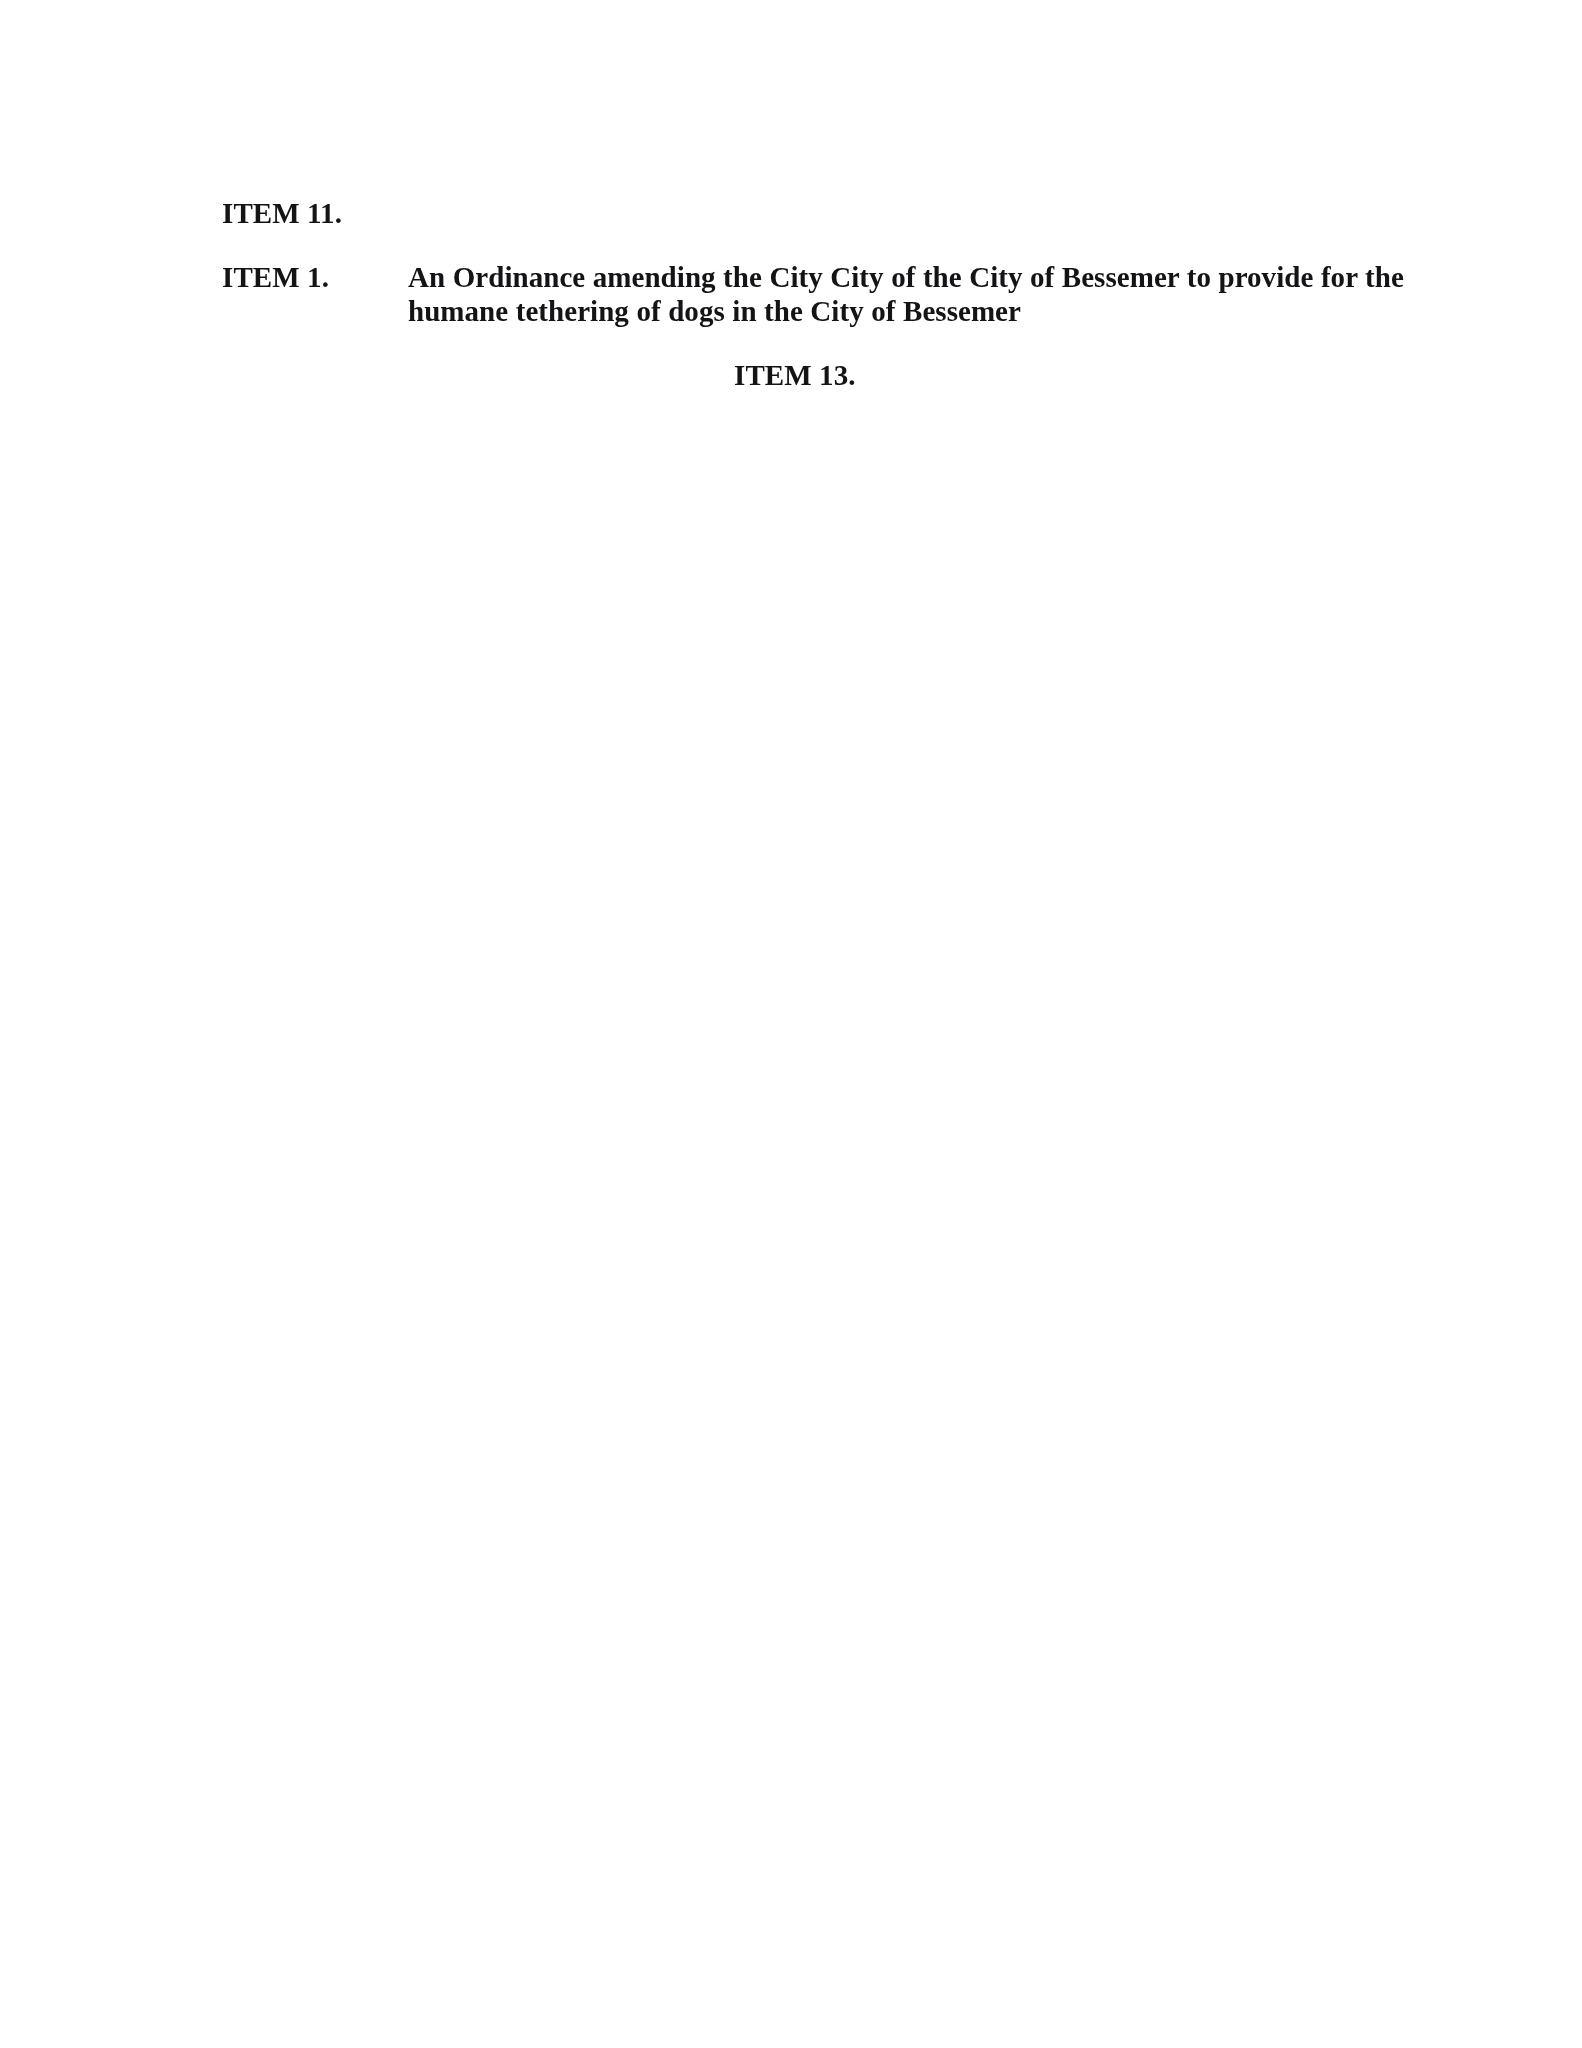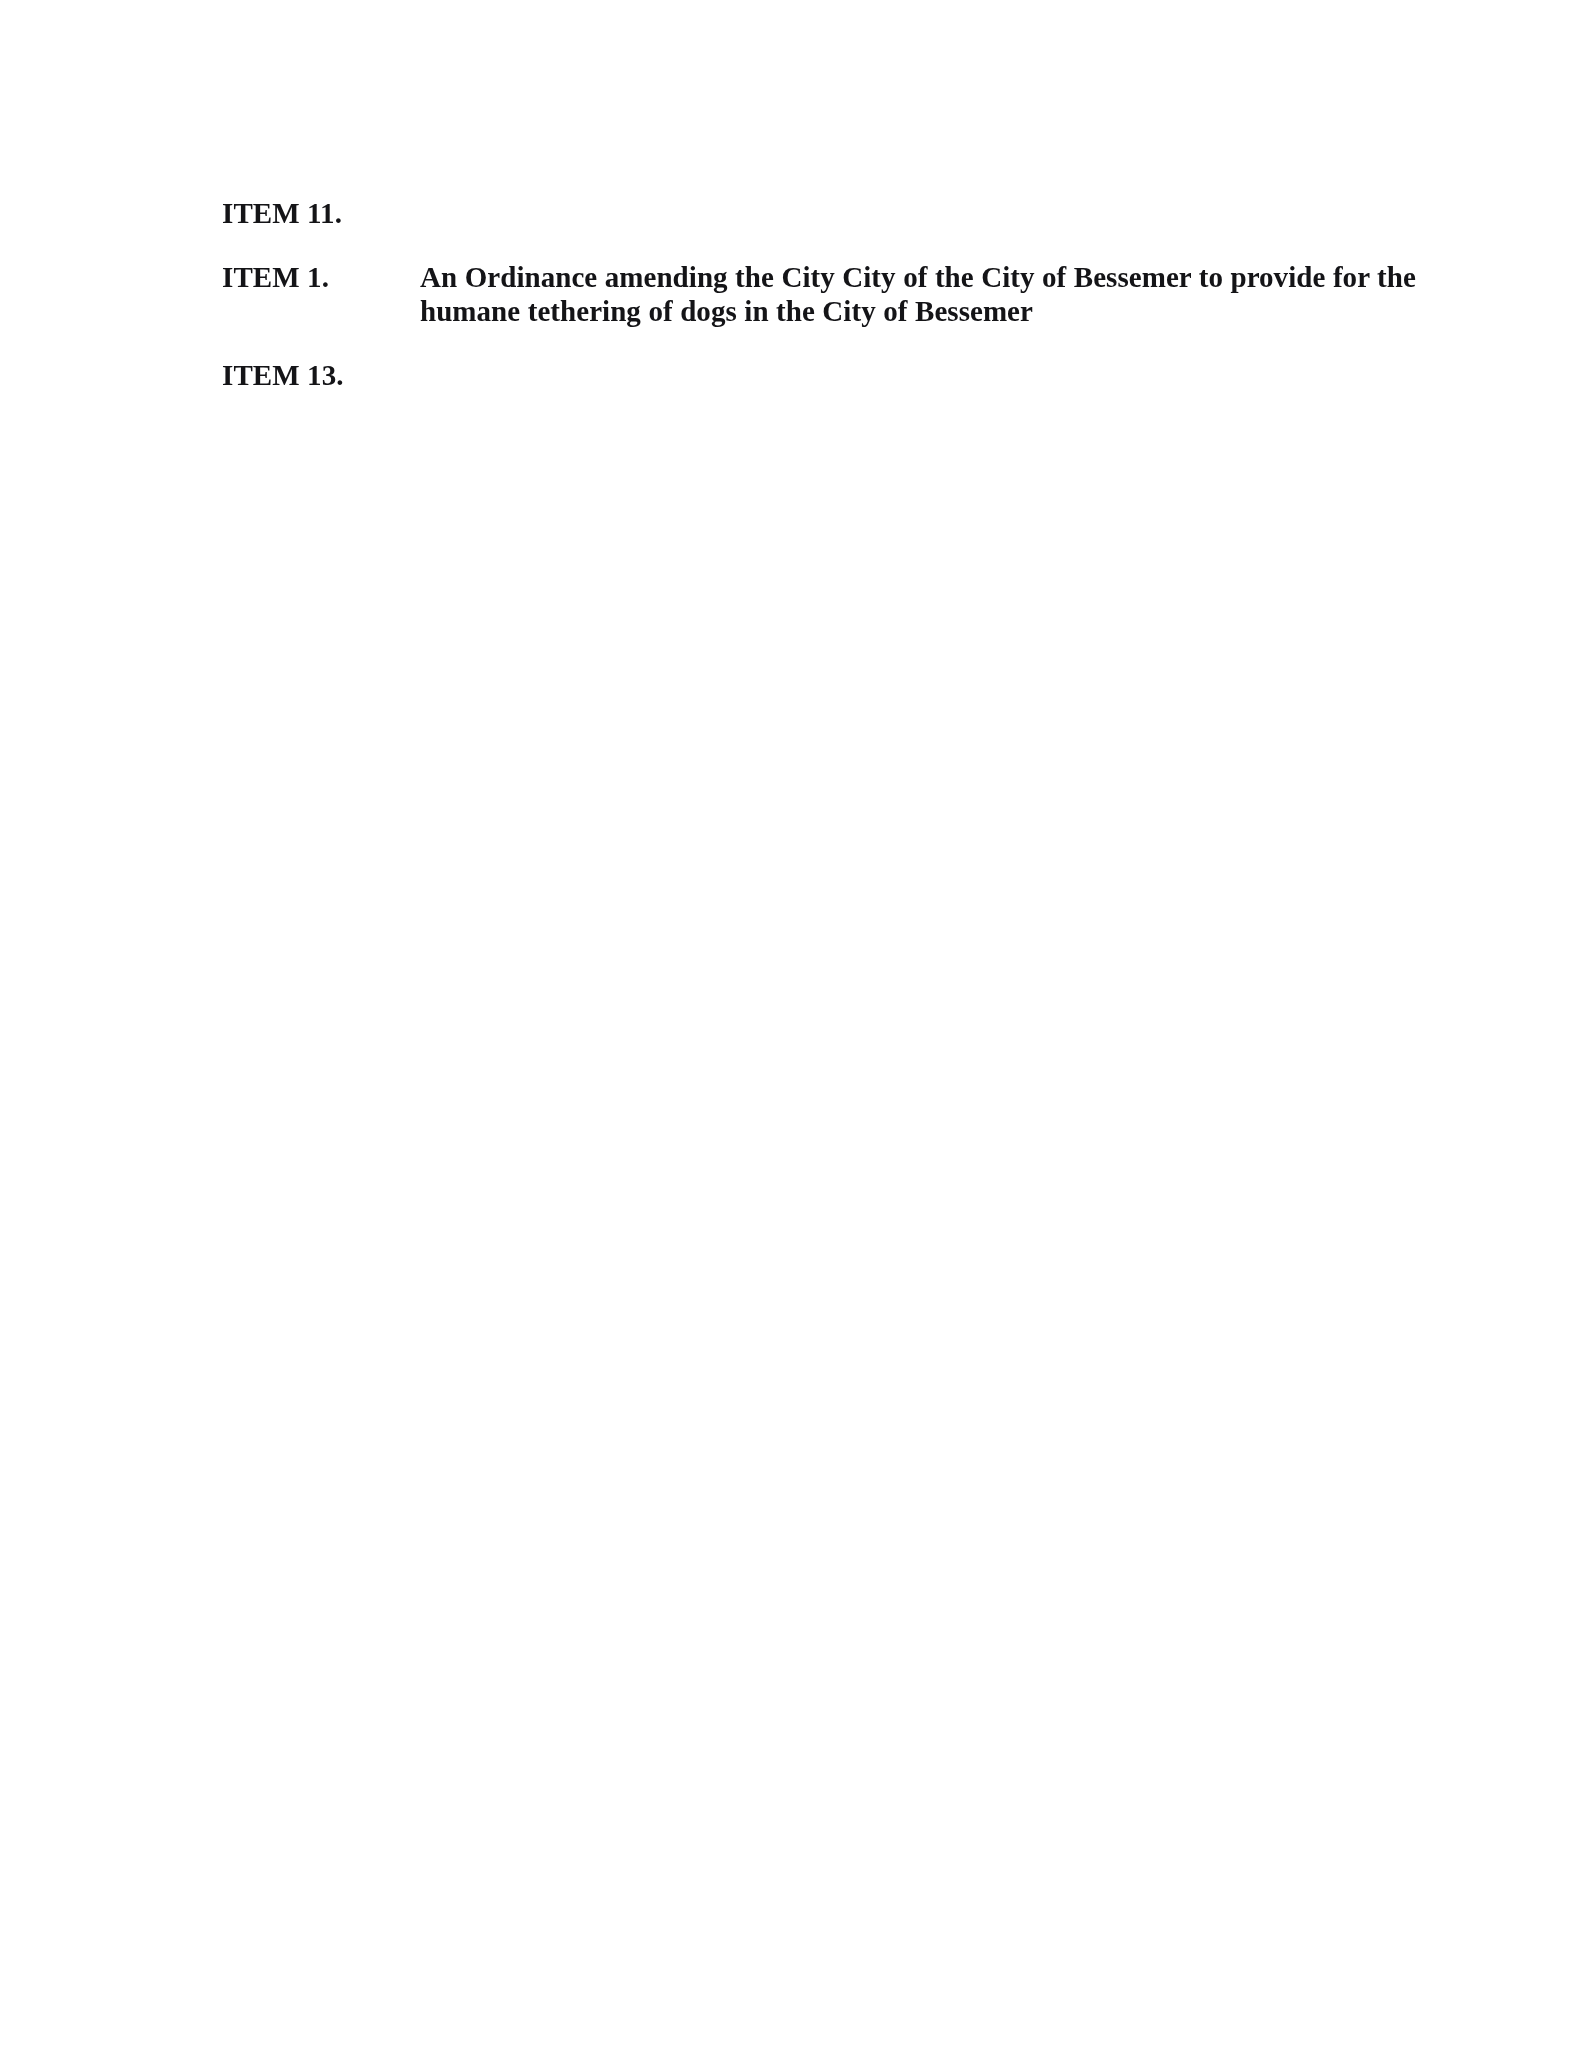--- a/index.html
+++ b/index.html
@@ -25,25 +25,25 @@
     position: absolute;
     left: 222px;
     top: 196px;
     width: 1210px;
   }
 
   .agenda-item {
     display: flex;
     align-items: flex-start;
     margin-bottom: 29px;
-    gap: 12px;
   }
 
   .agenda-item:last-child {
     margin-bottom: 0;
+    justify-content: center;
   }
 
   .item-label {
     flex: 0 0 auto;
     width: 186px;
     font-size: 29px;
     font-weight: bold;
     line-height: 34.5px;
     letter-spacing: 0.1px;
     white-space: nowrap;

